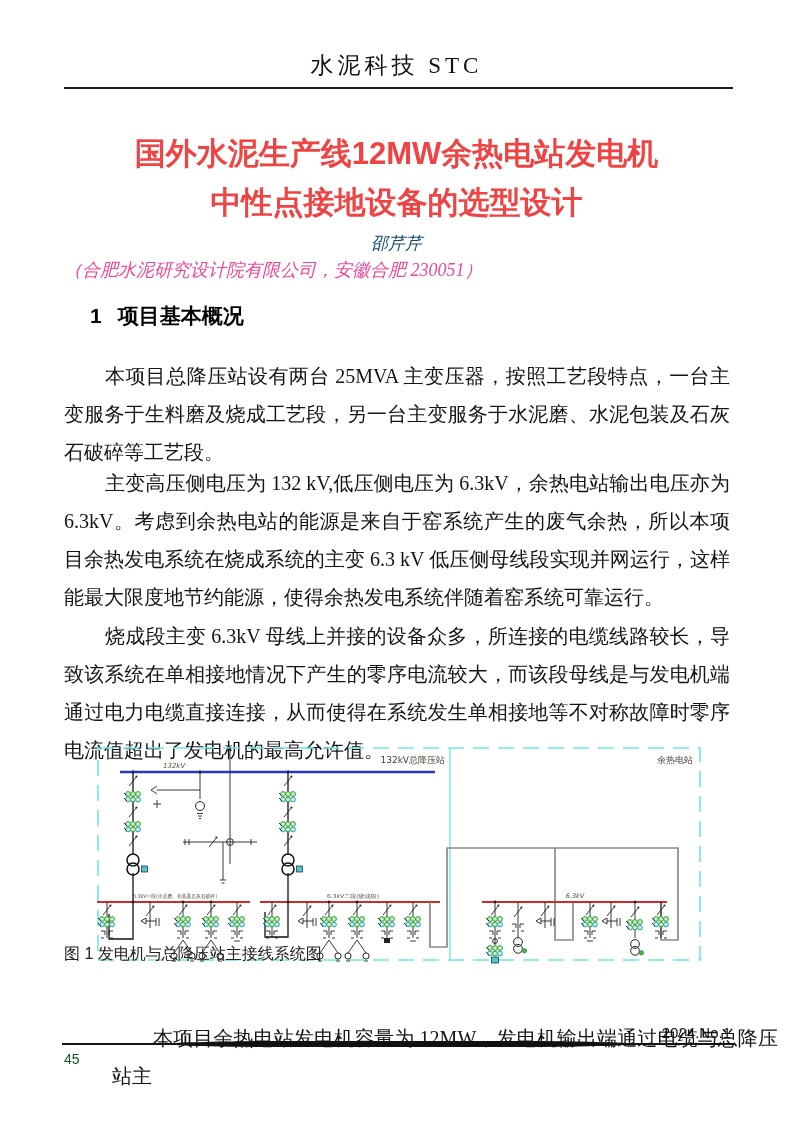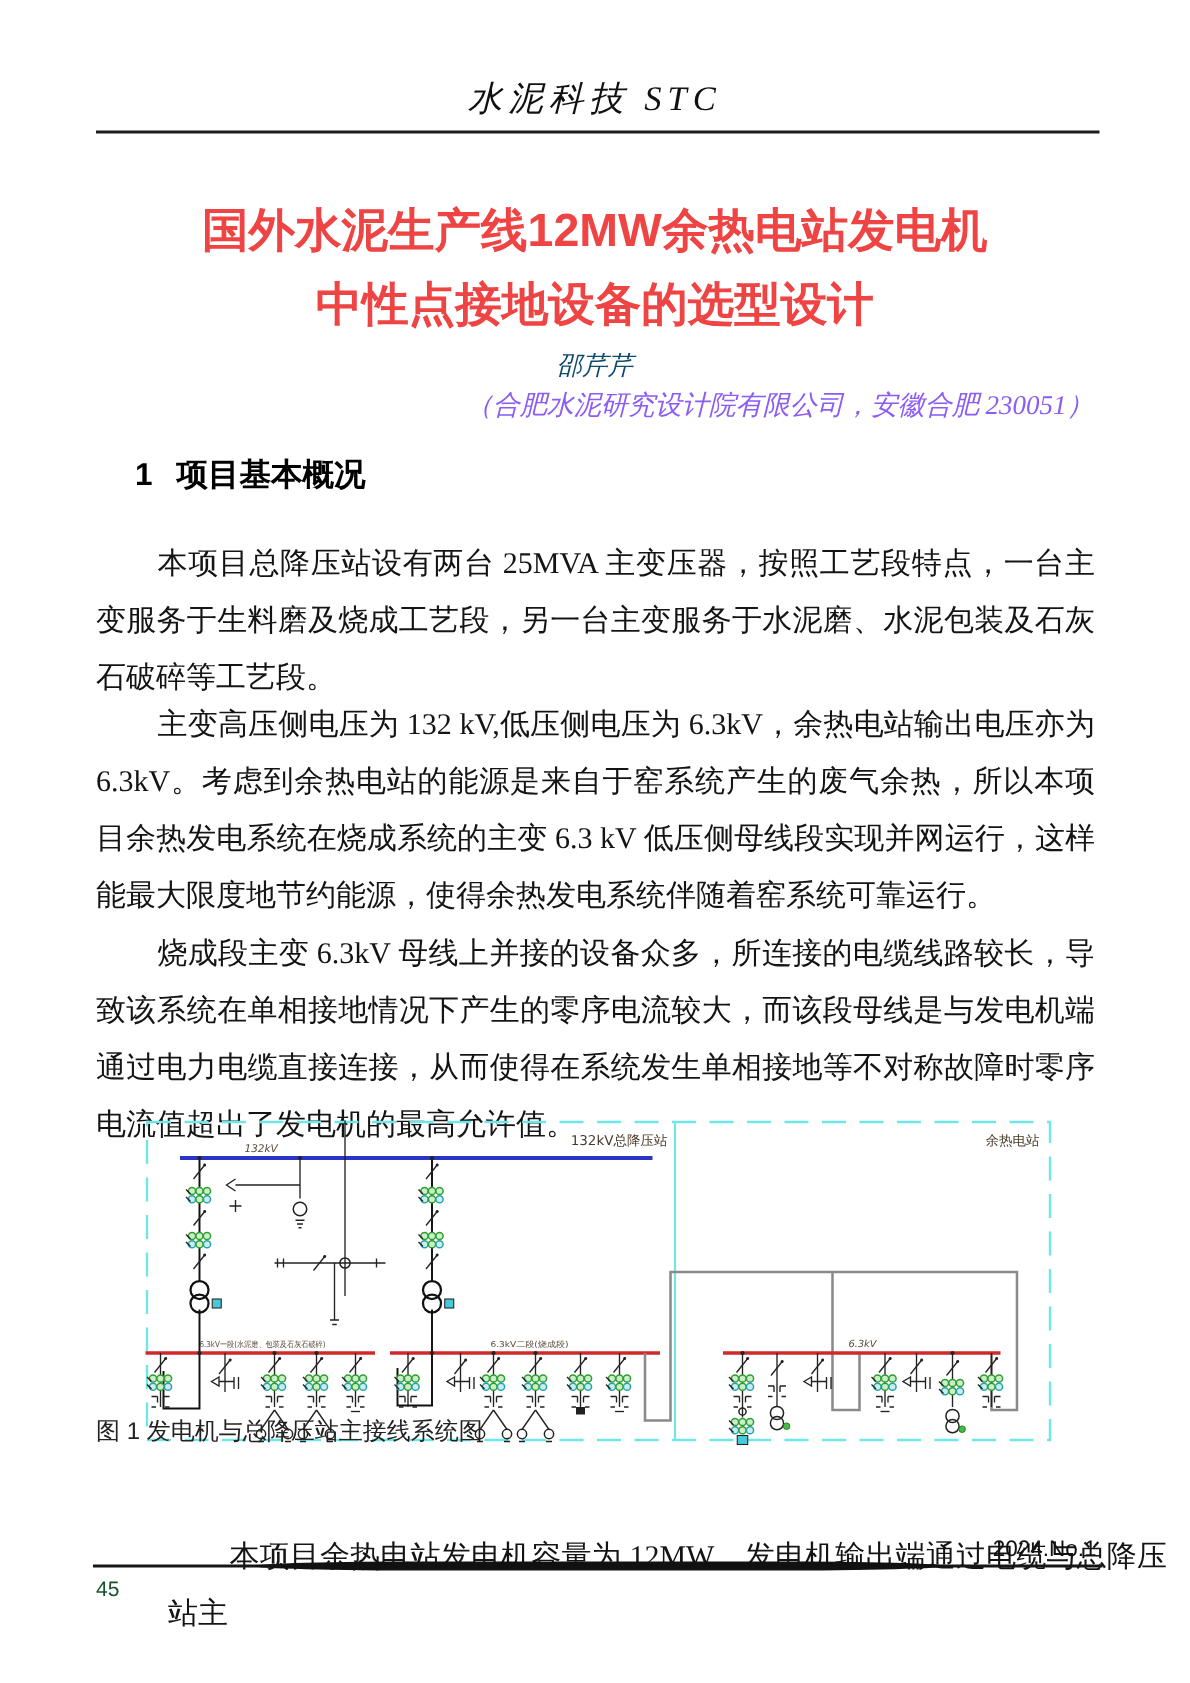--- a/index.html
+++ b/index.html
@@ -2,30 +2,30 @@
 <html><head>
 <meta charset="utf-8">
 <style>
   html,body{margin:0;padding:0;}
   body{
     width:793px;height:1122px;position:relative;background:#ffffff;
     font-family:"Liberation Serif","DejaVu Serif",serif;color:#151515;overflow:hidden;
   }
   .journal-header{
     position:absolute;top:50px;left:64px;right:64px;text-align:center;
-    font-size:23px;font-style:italic;letter-spacing:4px;color:#111;
+    font-size:23px;letter-spacing:4px;color:#111;
   }
   .header-rule{position:absolute;top:87px;left:64px;right:60px;height:0;border-top:2px solid #1c1c1c;}
   .paper-title{
     position:absolute;top:129px;left:40px;right:40px;text-align:center;
     font-family:"Liberation Sans","DejaVu Sans",sans-serif;font-weight:bold;
     font-size:31px;line-height:49px;color:#ef4444;
   }
   .author-line{position:absolute;top:232px;left:64px;right:64px;text-align:center;font-size:17px;font-style:italic;color:#0c4a6e;}
-  .affil-line{position:absolute;top:258px;left:64px;right:64px;text-align:right;font-size:18px;font-style:italic;color:#8b5cf6;}
+  .affil-line{position:absolute;top:258px;left:64px;right:64px;text-align:left;font-size:18px;font-style:italic;color:#ec4899;}
   .section-heading{
     position:absolute;top:302px;left:66px;
     font-family:"Liberation Sans","DejaVu Sans",sans-serif;font-weight:bold;font-size:21px;color:#000;margin-left:24px;
   }
   .section-heading .sec-no{margin-right:16px;}
   .para{
     position:absolute;left:64px;width:666px;font-size:20px;line-height:38px;
     text-align:justify;text-indent:2.05em;color:#141414;
   }
   #p1{top:337px;} #p2{top:444px;} #p3{top:597px;} #p4{top:999px;margin-left:48px;}

